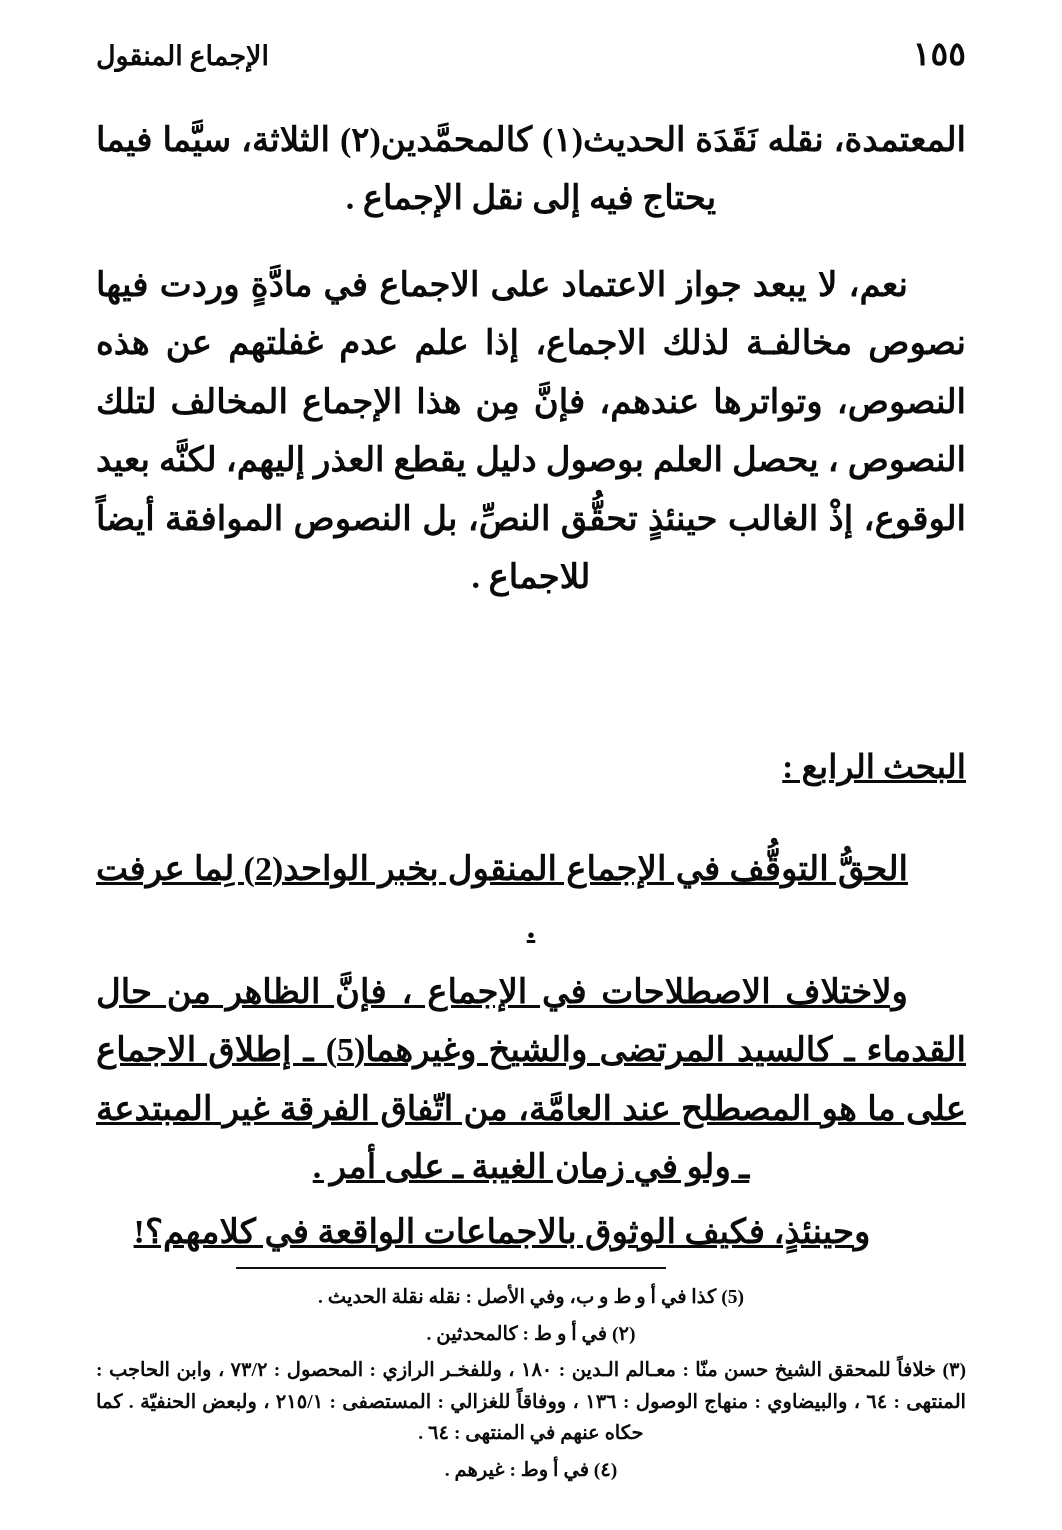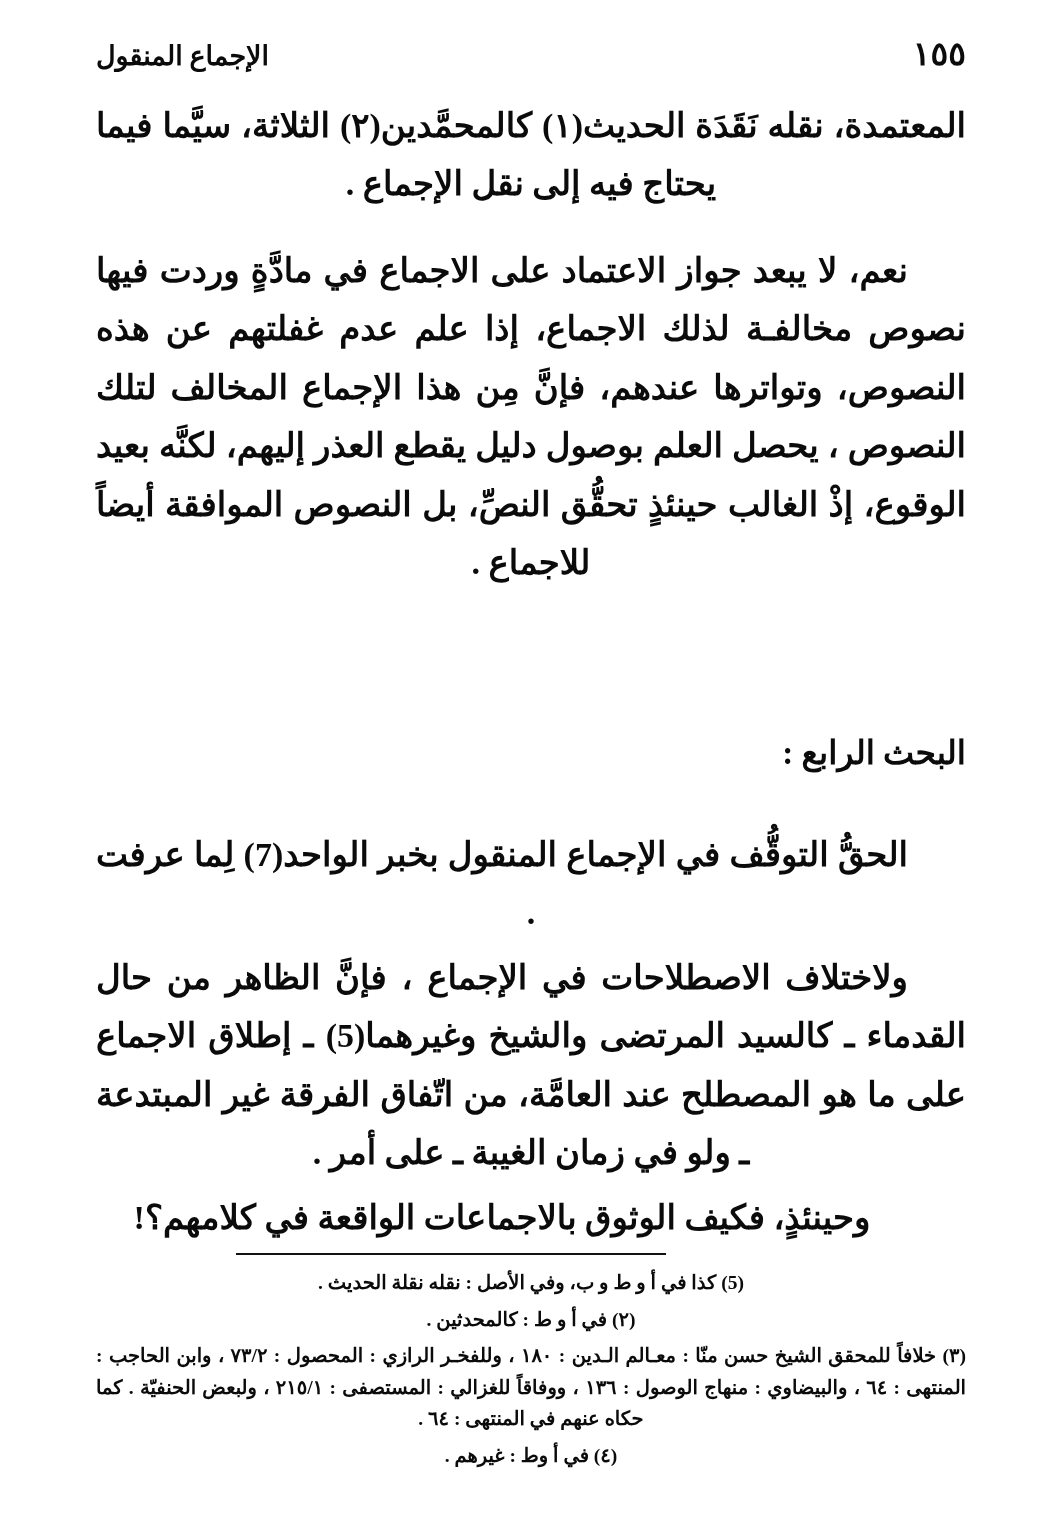--- a/index.html
+++ b/index.html
@@ -23,21 +23,21 @@
     position: relative;
     display: flex;
     flex-direction: column;
   }
   
   .header {
     display: flex;
     flex-direction: row-reverse;
     justify-content: space-between;
     align-items: baseline;
-    margin-bottom: 24px;
+    margin-bottom: 38px;
   }
   .header-title {
     font-size: 27px;
     font-weight: 700;
     letter-spacing: 0;
     direction: rtl;
   }
   .page-number {
     font-size: 33px;
     font-weight: 700;
@@ -71,20 +71,21 @@
     margin: 74px 0 0 0;
     padding-right: 0;
   }
   .heading-wrap {
     display: flex;
     justify-content: flex-start;
     padding-right: 0;
   }
   .section-block {
     margin-top: 60px;
+    text-decoration: underline;
   }
   
   .footnote-area {
     margin-top: auto;
     direction: rtl;
     padding-bottom: 58px;
   }
   .fn-rule {
     width: 430px;
     height: 2px;
@@ -117,21 +118,21 @@
   <div class="body-text">
     <p class="para">المعتمدة، نقله نَقَدَة الحديث(١) كالمحمَّدين(٢) الثلاثة، سيَّما فيما يحتاج فيه إلى نقل الإجماع .</p>
     <p class="para indent loose">نعم، لا يبعد جواز الاعتماد على الاجماع في مادَّةٍ وردت فيها نصوص مخالفـة لذلك الاجماع، إذا علم عدم غفلتهم عن هذه النصوص، وتواترها عندهم، فإنَّ مِن هذا الإجماع المخالف لتلك النصوص ، يحصل العلم بوصول دليل يقطع العذر إليهم، لكنَّه بعيد الوقوع، إذْ الغالب حينئذٍ تحقُّق النصِّ، بل النصوص الموافقة أيضاً للاجماع .</p>
   </div>
 
   <div class="section-block">
     <div class="heading-wrap">
       <h2 class="section-heading">البحث الرابع :</h2>
     </div>
     <div class="body-text" style="margin-top:54px">
-      <p class="para indent">الحقُّ التوقُّف في الإجماع المنقول بخبر الواحد(7) لِما عرفت .</p>
+      <p class="para indent">الحقُّ التوقُّف في الإجماع المنقول بخبر الواحد(2) لِما عرفت .</p>
       <p class="para indent">ولاختلاف الاصطلاحات في الإجماع ، فإنَّ الظاهر من حال القدماء ـ كالسيد المرتضى والشيخ وغيرهما(5) ـ إطلاق الاجماع على ما هو المصطلح عند العامَّة، من اتّفاق الفرقة غير المبتدعة ـ ولو في زمان الغيبة ـ على أمر .</p>
       <p class="para indent">وحينئذٍ، فكيف الوثوق بالاجماعات الواقعة في كلامهم؟!</p>
     </div>
   </div>
 
   <div class="footnote-area">
     <div class="fn-rule"></div>
     <div class="fn-list">
       <p class="fn-item">(5) كذا في أ و ط و ب، وفي الأصل : نقله نقلة الحديث .</p>
       <p class="fn-item">(٢) في أ و ط : كالمحدثين .</p>

